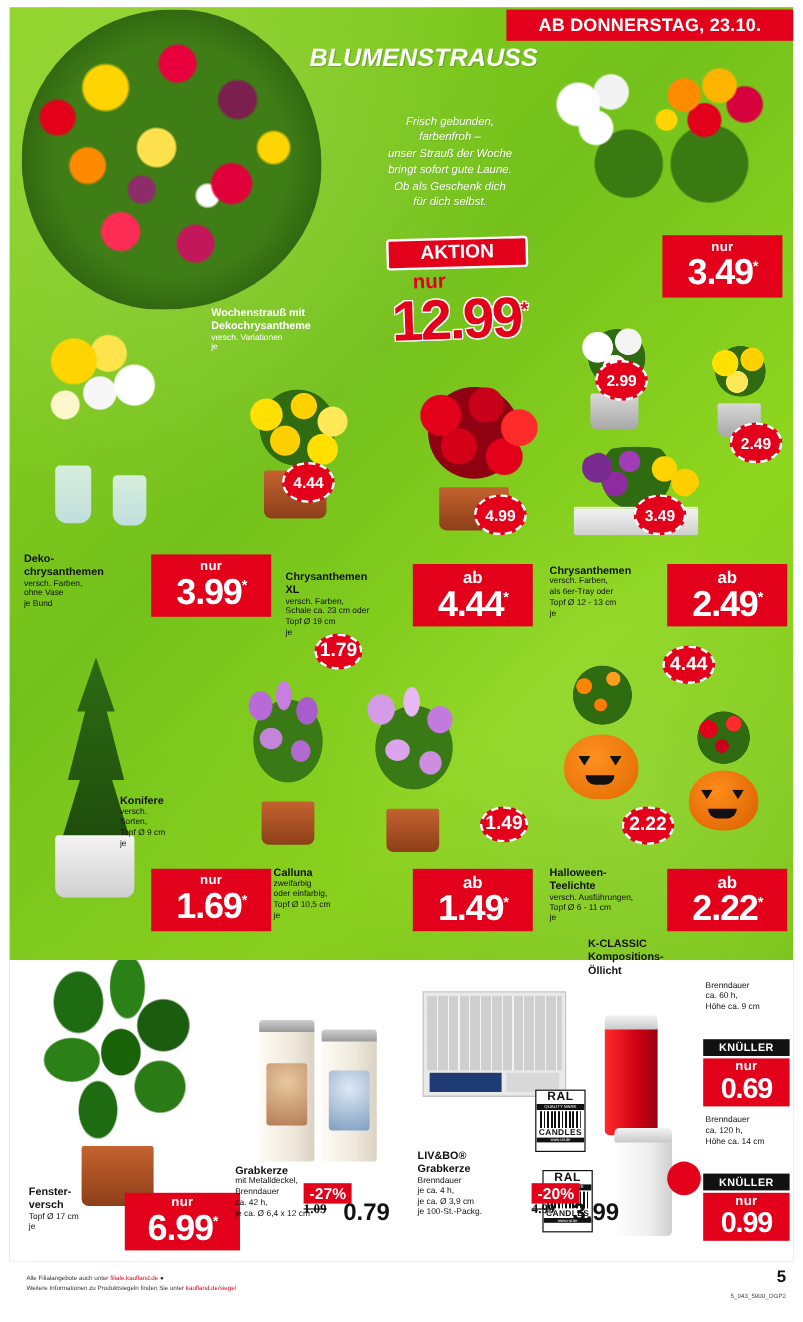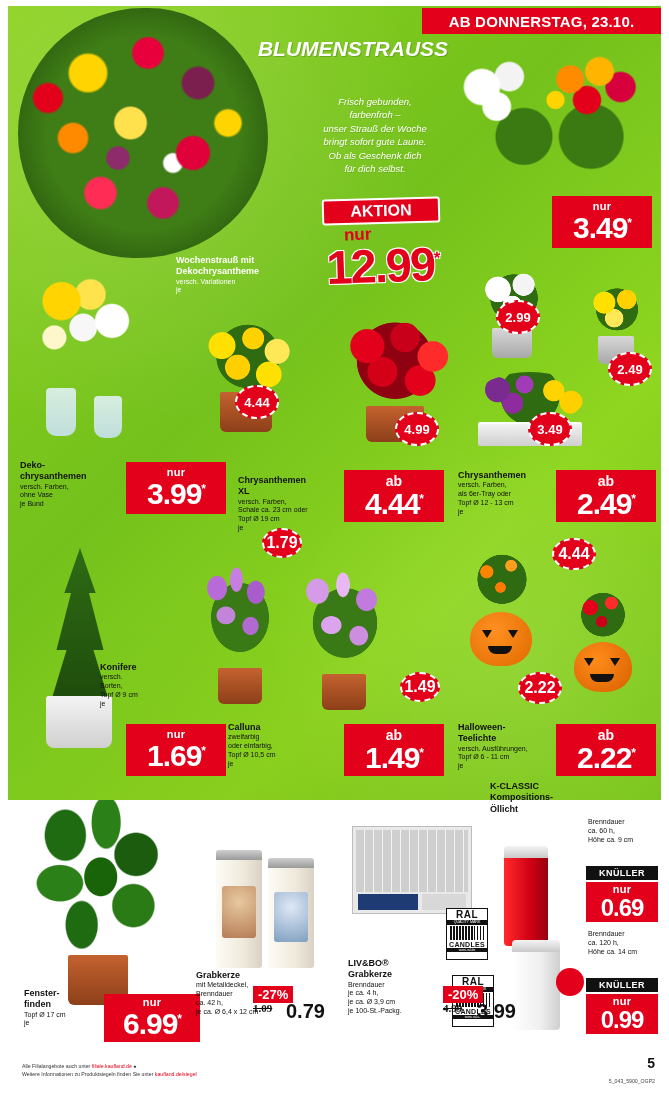--- a/index.html
+++ b/index.html
@@ -579,21 +579,21 @@
   <div class="ral" style="left:452px;top:975px;">
     <div class="ral-top">RAL</div>
     <div class="ral-sub">QUALITY MARK</div>
     <div class="ral-bars"></div>
     <div class="ral-word">CANDLES</div>
     <div class="ral-foot">www.ral.de</div>
   </div>
 
   <div class="label" style="left:24px; top:988px; width:80px;">
     <span class="t">Fenster-</span>
-    <span class="t">finden</span>
+    <span class="t">versch</span>
     <span class="d">Topf Ø 17 cm</span>
     <span class="d">je</span>
   </div>
   <div class="redbox" style="left:104px; top:994px; width:96px; height:48px;">
     <span class="nur">nur</span>
     <span class="price"><span>6.99</span><span class="star">*</span></span>
   </div>
 
   <div class="label" style="left:196px; top:970px; width:115px;">
     <span class="t">Grabkerze</span>

